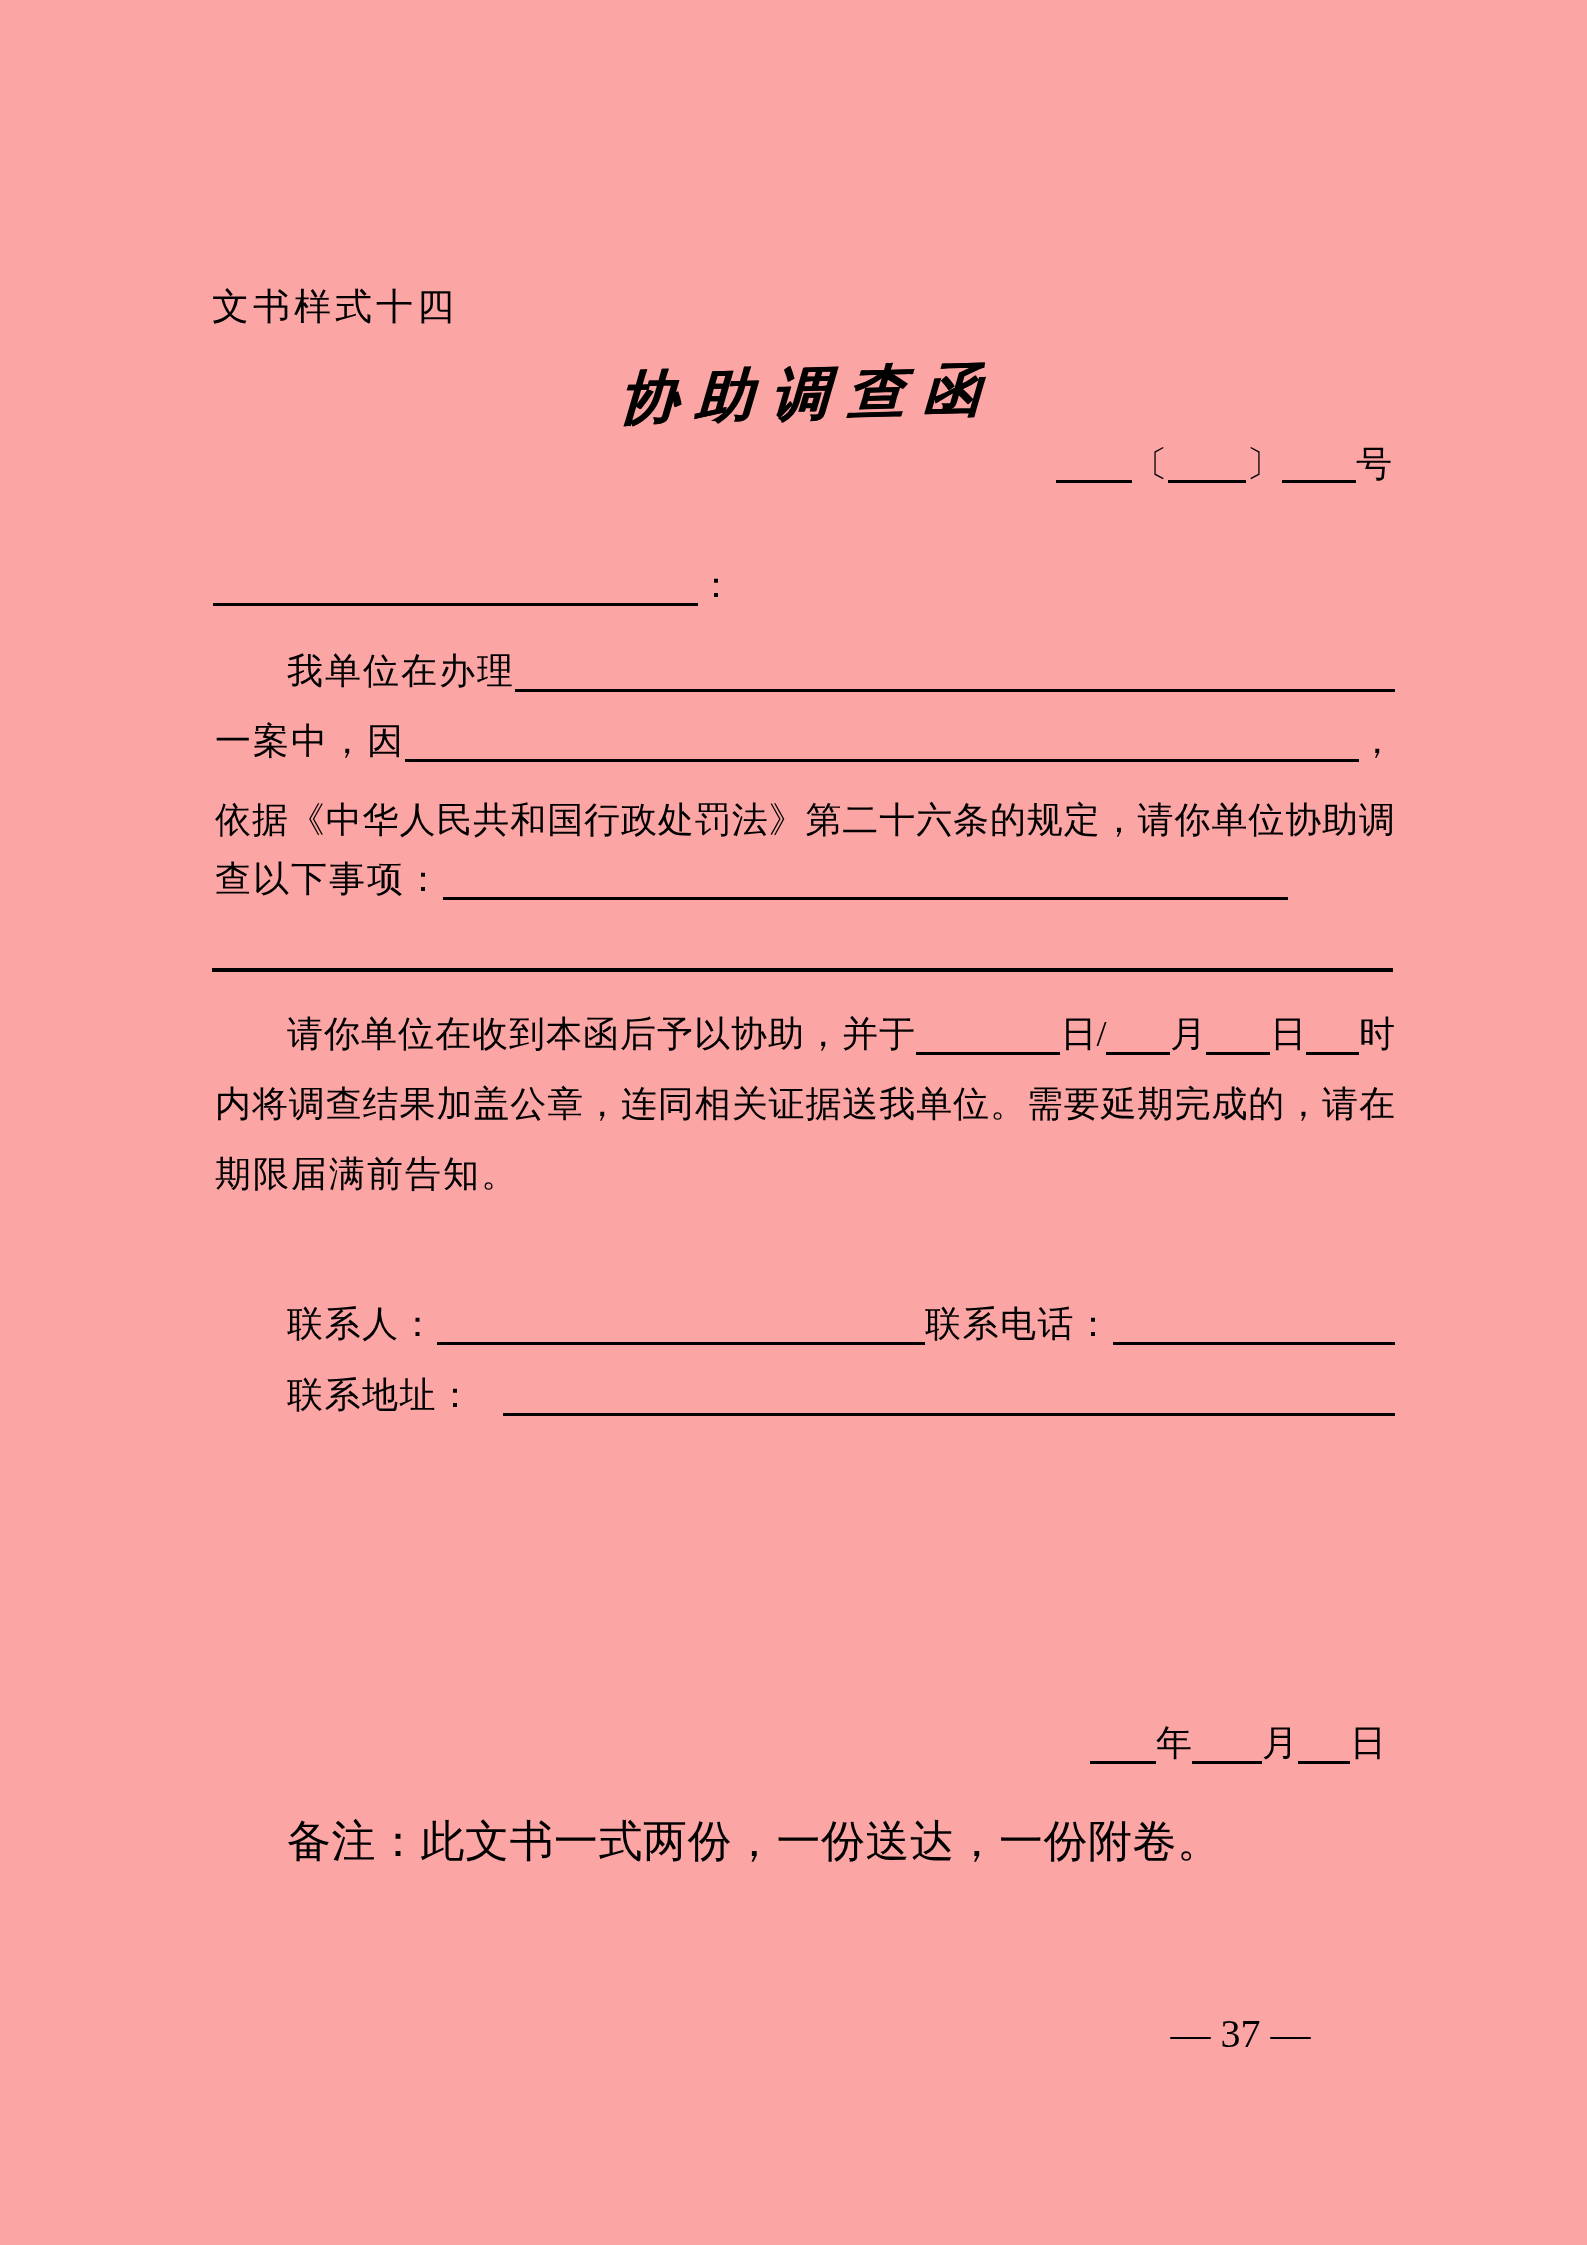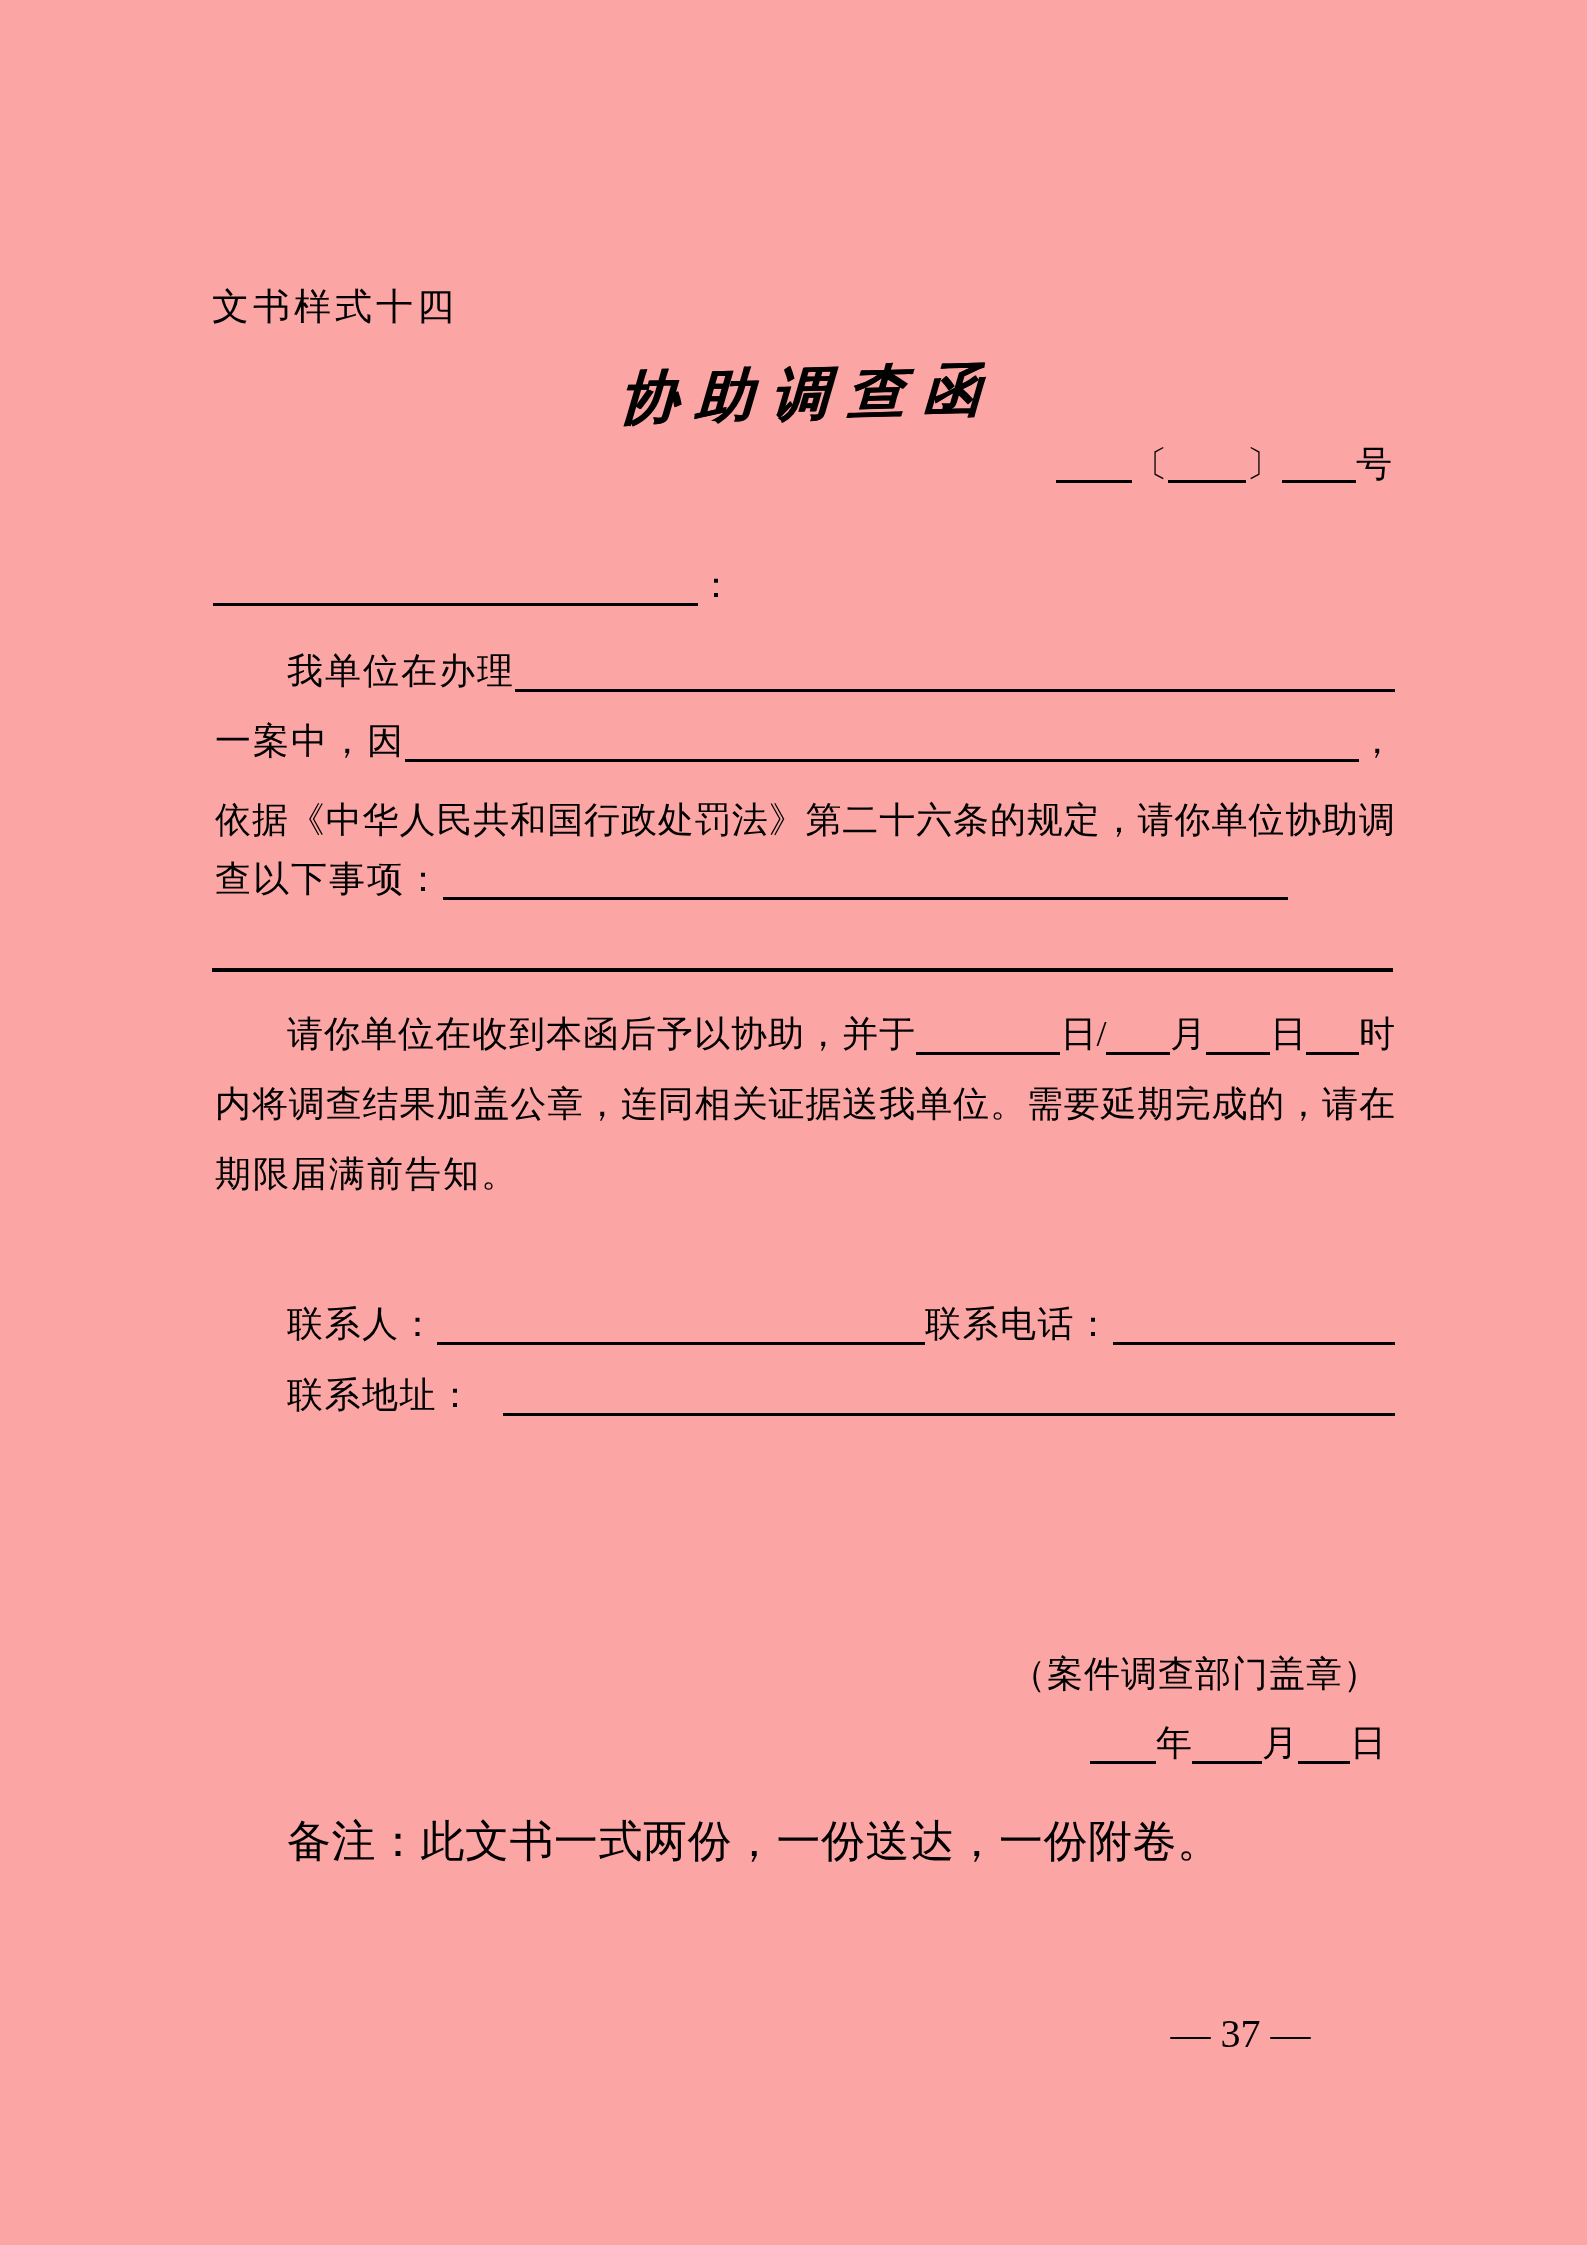--- a/index.html
+++ b/index.html
@@ -143,21 +143,20 @@
     <span class="blank" style="width:488px"></span>
     <span class="txt">联系电话：</span>
     <span class="blank grow"></span>
   </div>
 
   <div class="abs row contact-row" style="top:1374px">
     <span class="txt">联系地址：</span>
     <span class="blank grow" style="margin-left:28px"></span>
   </div>
 
-  <div class="abs stamp-note">（案件调查部门盖章）</div>
 
   <div class="abs row date-row">
     <span class="blank" style="width:66px"></span>
     <span class="txt">年</span>
     <span class="blank" style="width:70px"></span>
     <span class="txt">月</span>
     <span class="blank" style="width:52px"></span>
     <span class="txt">日</span>
   </div>
 

